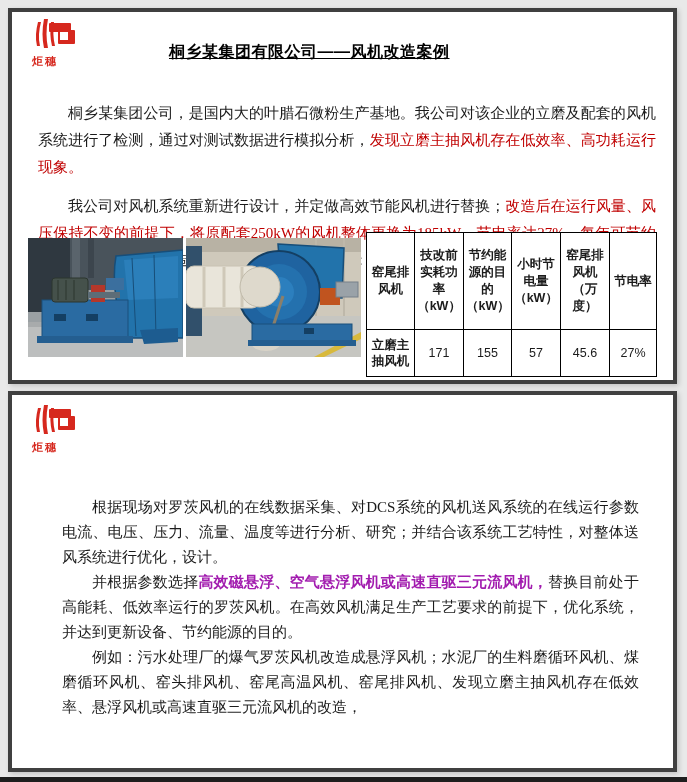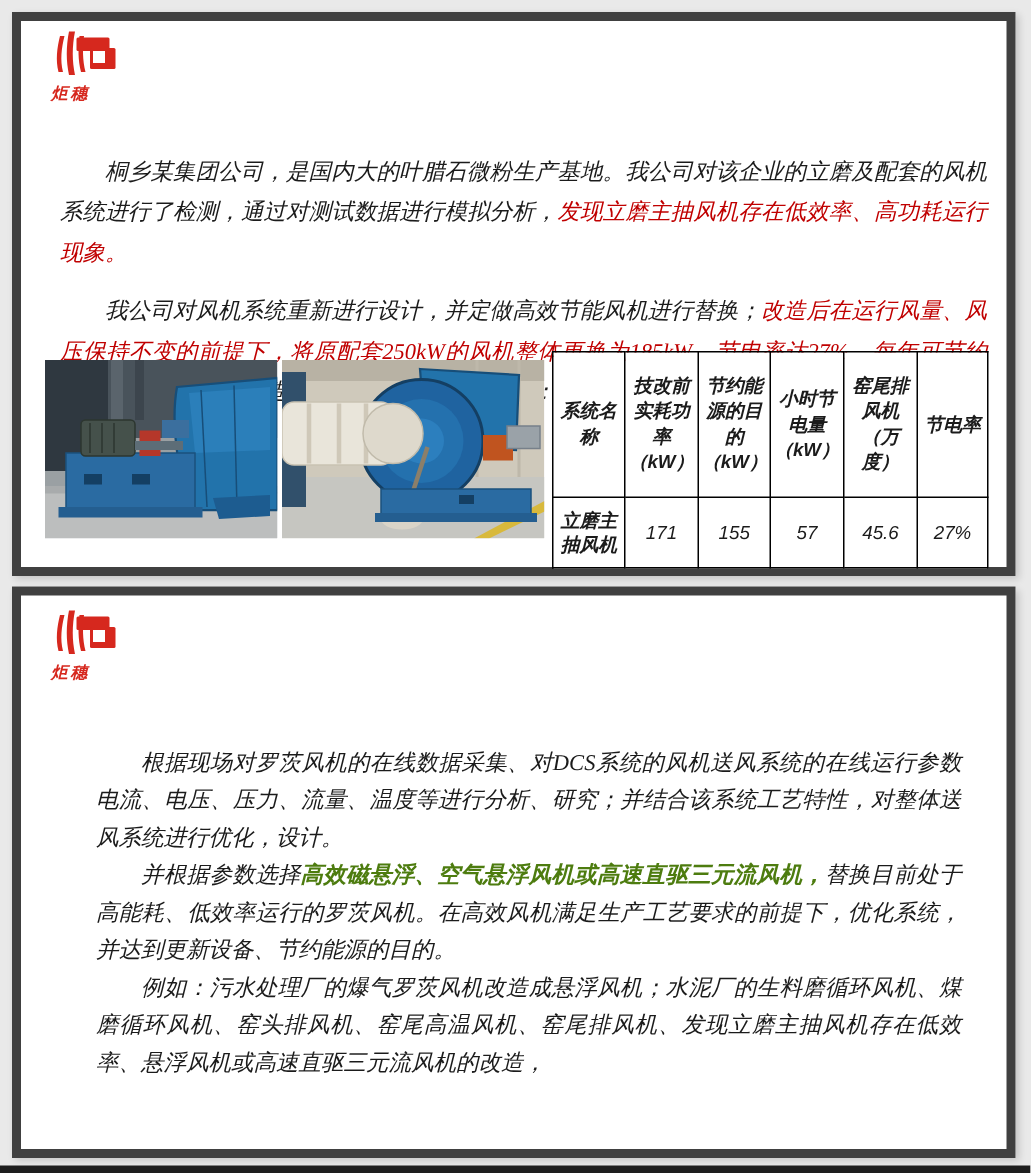--- a/index.html
+++ b/index.html
@@ -8,24 +8,23 @@
     background:#e9e9e9;
     font-family:"Liberation Serif","DejaVu Serif",serif;
     color:#1b1b1b;
     overflow:hidden;
     position:relative;
   }
   .canvas{position:absolute;inset:0;}
   .page{
     position:absolute;left:8px;width:669px;
     background:#ffffff;
-    border:6px solid #404040;
+    border:4px solid #404040;
     box-shadow:2px 2px 5px rgba(0,0,0,.16);
     box-sizing:border-box;
-    font-style:italic;
   }
   #page1{top:8px;height:376px;}
   #page2{top:391px;height:381px;}
   .bottom-bar{position:absolute;left:0;right:0;bottom:0;height:5px;background:#1e1e1e;}
 
   
   .logo{position:absolute;left:20px;width:54px;text-align:left;}
   #page1 .logo{top:4px;}
   #page2 .logo{top:7px;}
   .logo svg{display:block;}
@@ -101,20 +100,21 @@
           <path d="M12 3 C10 13 10 23 12 32 L16 32 C14 23 14 13 16 3 Z"></path>
           <path d="M19 6 C18 14 18 22 20 30 L23 30 C21 22 21 14 22 6 Z"></path>
           <rect x="17" y="7" width="22" height="9" rx="1"></rect>
           <rect x="26" y="14" width="17" height="14" rx="1"></rect>
         </g>
         <rect x="28" y="16" width="8" height="8" fill="#ffffff"></rect>
       </svg>
       <div class="logo-text">炬穗</div>
     </div>
 
+    <div class="p1-title">桐乡某集团有限公司——风机改造案例</div>
 
     <div class="p1-body">
       <p><span>桐乡某集团公司，是国内大的叶腊石微粉生产基地。我公司对该企业的立磨及配套的风机系统进行了检测，通过对测试数据进行模拟分析，</span><span style="color: rgb(192, 0, 0);">发现立磨主抽风机存在低效率、高功耗运行现象。</span></p>
       <p><span>我公司对风机系统重新进行设计，并定做高效节能风机进行替换；</span><span style="color: rgb(192, 0, 0);">改造后在运行风量、风压保持不变的前提下，将原配套250kW的风机整体更换为185kW，节电率达27%，每年可节约电量50万度左右。</span><span>改造前、后风机耗电量如下表：</span></p>
     </div>
 
     <div class="photo" id="photo-before">
       <svg width="155" height="119" viewBox="0 0 155 119">
         <rect width="155" height="119" fill="#9aa0a3"></rect>
         <rect x="0" y="0" width="155" height="52" fill="#49535b"></rect>
@@ -185,21 +185,21 @@
       <colgroup>
         <col style="width:48px">
           <col style="width:49px">
           <col style="width:48px">
         <col style="width:49px">
           <col style="width:49px">
           <col style="width:47px">
       </colgroup>
       <thead>
         <tr>
-          <th>系统名称</th>
+          <th>窑尾排风机</th>
           <th>技改前实耗功率（kW）</th>
           <th>节约能源的目的（kW）</th>
           <th>小时节电量（kW）</th>
           <th>窑尾排风机（万度）</th>
           <th>节电率</th>
         </tr>
       </thead>
       <tbody>
         <tr>
           <td class="sysname">立磨主抽风机</td>
@@ -225,19 +225,19 @@
           <rect x="26" y="14" width="17" height="14" rx="1"></rect>
         </g>
         <rect x="28" y="16" width="8" height="8" fill="#ffffff"></rect>
       </svg>
       <div class="logo-text">炬穗</div>
     </div>
 
 
     <div class="p2-body">
       <p>根据现场对罗茨风机的在线数据采集、对DCS系统的风机送风系统的在线运行参数电流、电压、压力、流量、温度等进行分析、研究；并结合该系统工艺特性，对整体送风系统进行优化，设计。</p>
-      <p><span>并根据参数选择</span><span style="color: #4d7c0f; font-weight: bold;">高效磁悬浮、空气悬浮风机或高速直驱三元流风机，</span><span>替换目前处于高能耗、低效率运行的罗茨风机。在高效风机满足生产工艺要求的前提下，优化系统，并达到更新设备、节约能源的目的。</span></p>
+      <p><span>并根据参数选择</span><span style="color: #a21caf; font-weight: bold;">高效磁悬浮、空气悬浮风机或高速直驱三元流风机，</span><span>替换目前处于高能耗、低效率运行的罗茨风机。在高效风机满足生产工艺要求的前提下，优化系统，并达到更新设备、节约能源的目的。</span></p>
       <p>例如：污水处理厂的爆气罗茨风机改造成悬浮风机；水泥厂的生料磨循环风机、煤磨循环风机、窑头排风机、窑尾高温风机、窑尾排风机、发现立磨主抽风机存在低效率、悬浮风机或高速直驱三元流风机的改造，</p>
     </div>
   </div>
 
   <div class="bottom-bar"></div>
 </div>
 
 </body></html>

